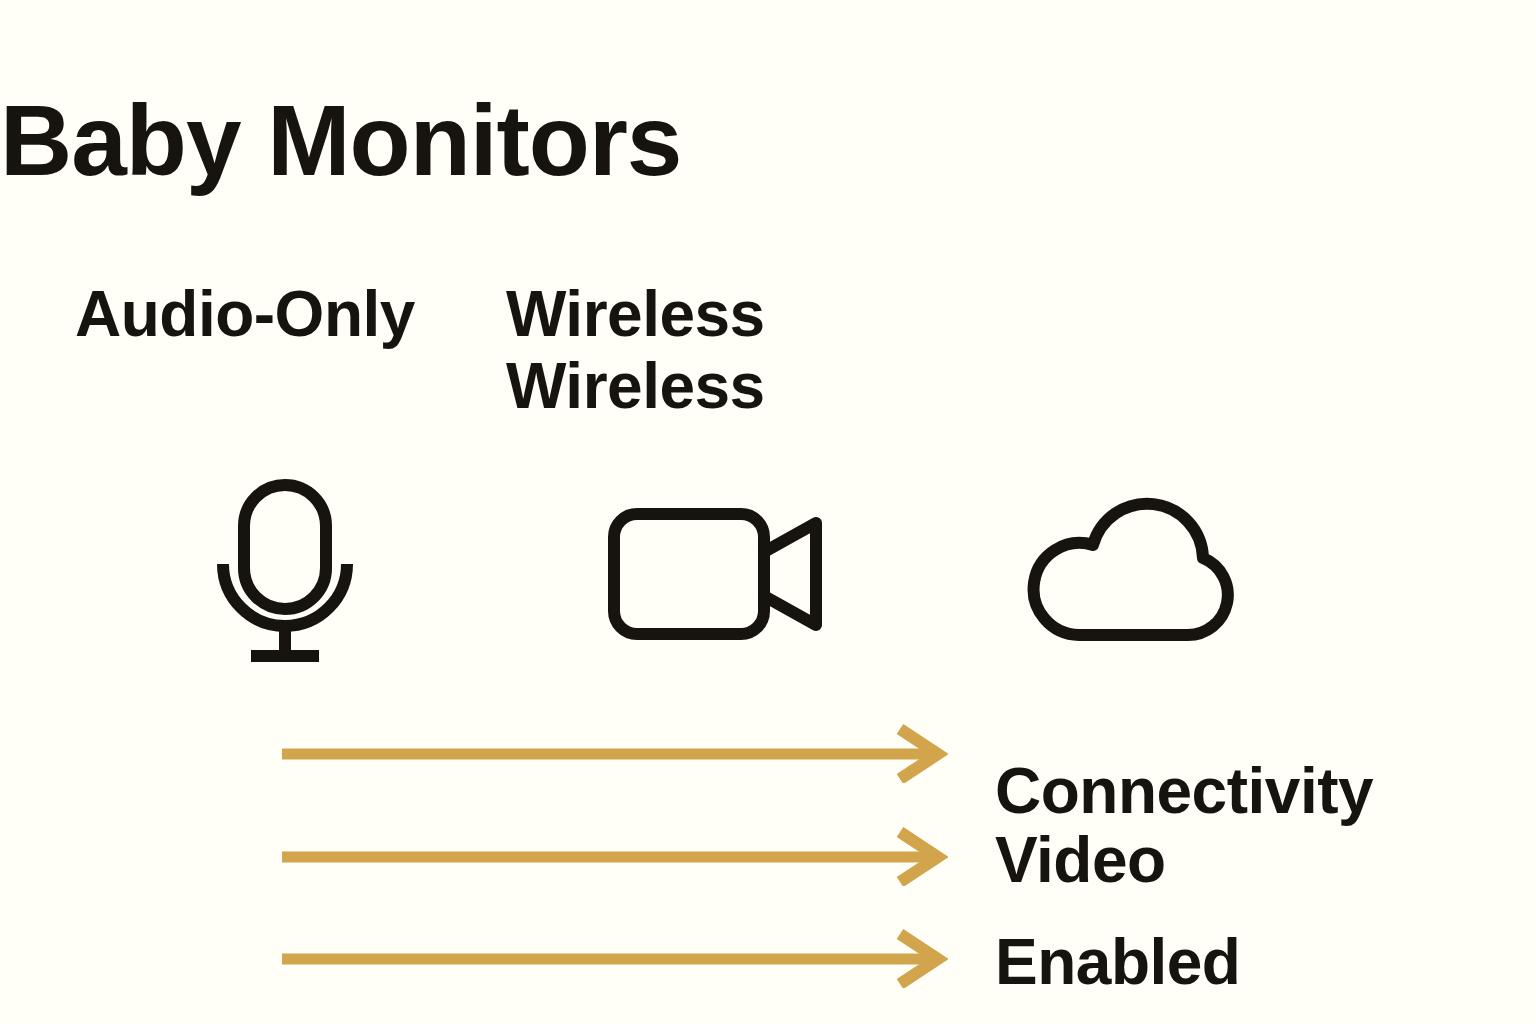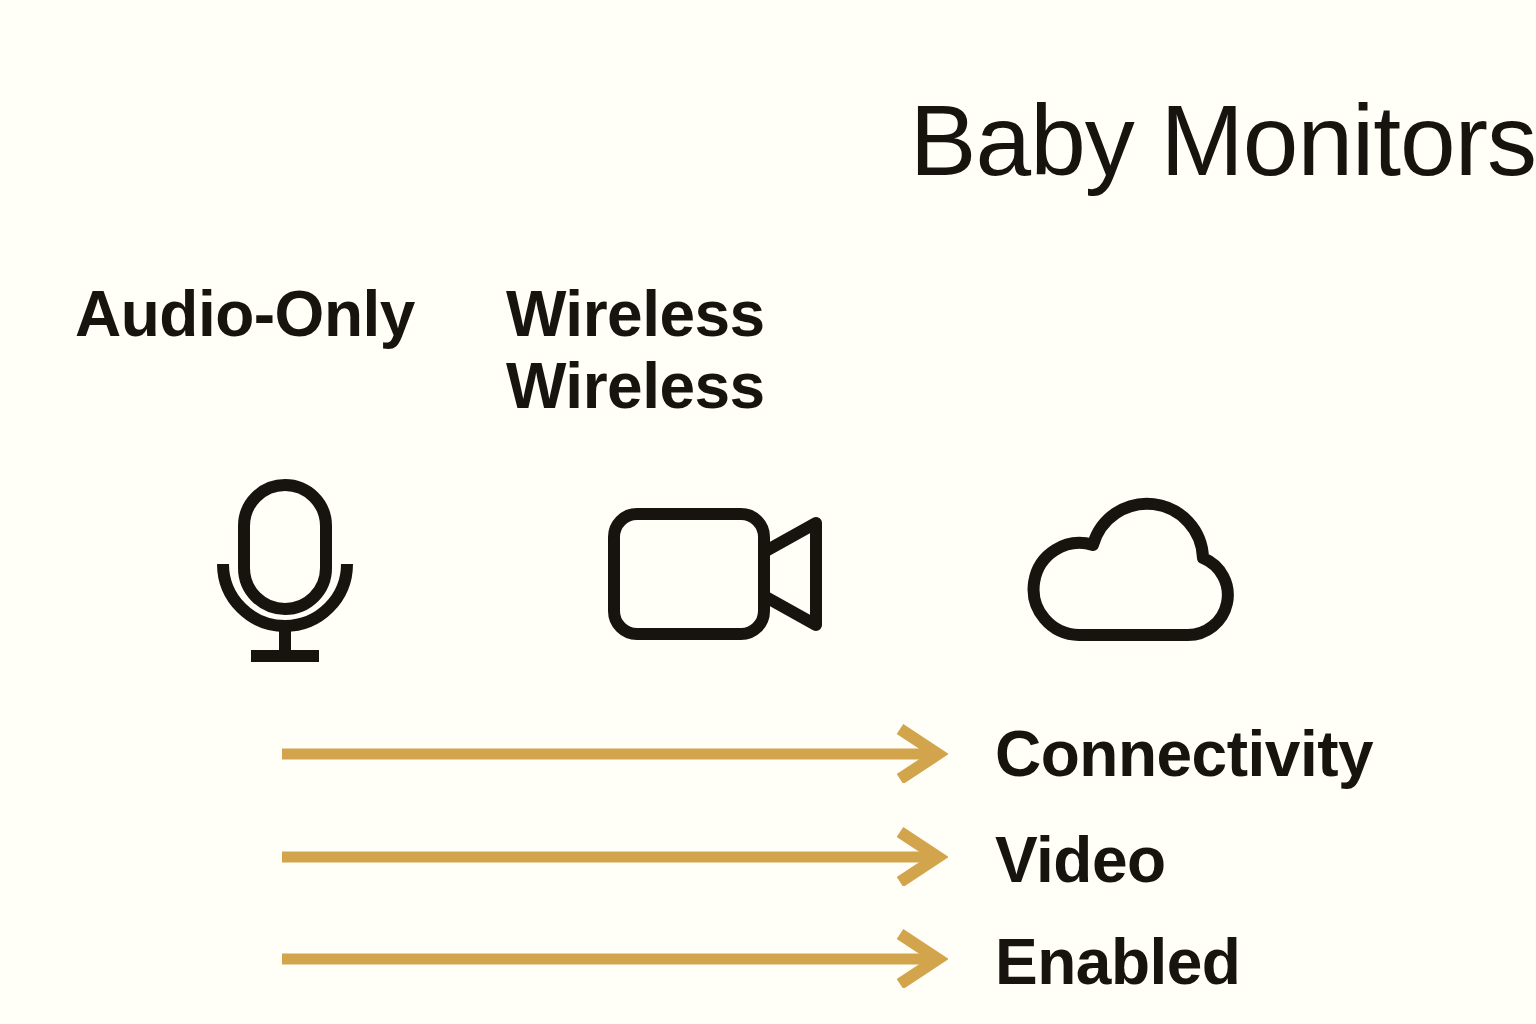--- a/index.html
+++ b/index.html
@@ -17,24 +17,24 @@
     position:relative;
     width:1536px;
     height:1024px;
     background:var(--bg);
     overflow:hidden;
   }
   .title{
     position:absolute;
     left:0; right:0;
     top:80px;
-    text-align:right;
+    text-align:left;
     font-size:100px;
     line-height:120px;
-    font-weight:400;
+    font-weight:700;
     letter-spacing:-1px;
     color:var(--ink);
   }
   .column{
     position:absolute;
     top:0;
     width:420px;
     height:700px;
   }
   .col-1{left:75px;}
@@ -77,21 +77,21 @@
   .arrow-label{
     position:absolute;
     left:995px;
     font-size:64px;
     line-height:76px;
     font-weight:600;
     letter-spacing:-0.5px;
     color:var(--ink);
     white-space:nowrap;
   }
-  .label-1{top:716px;}
+  .label-1{top:753px;}
   .label-2{top:822px;text-align:center;}
   .label-3{top:924px;}
   .gold-line{stroke:var(--gold);stroke-width:11;}
   .gold-head{fill:none;stroke:var(--gold);stroke-width:12;stroke-linejoin:miter;stroke-linecap:butt;}
 </style>
 </head>
 <body>
 
 <div class="page">
 

